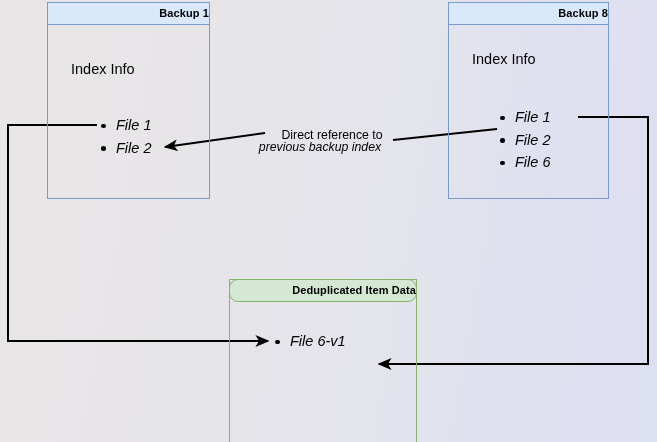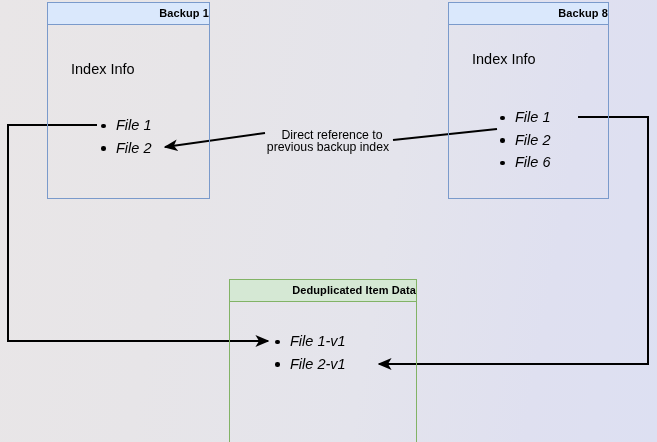--- a/index.html
+++ b/index.html
@@ -122,22 +122,21 @@
   <div class="box box-blue" style="left:448px; top:2px; width:161px; height:197px;"></div>
   <div class="box-header" style="left:448px; top:2px; width:161px; height:23px;">Backup 8</div>
   <div class="label-plain" style="left:472px; top:51px;">Index Info</div>
   <ul class="bullets" style="left:500px; top:106px;">
     <li>File 1</li>
     <li>File 2</li>
     <li>File 6</li>
   </ul>
 
   <div class="box box-green" style="left:229px; top:279px; width:188px; height:168px;"></div>
-  <div class="box-header green" style="left:229px; top:279px; width:188px; height:23px;">Deduplicated Item Data</div>
+  <div class="box-header green" style="left:229px; top:279px; width:188px; height:23px;border-radius:9px;">Deduplicated Item Data</div>
   <ul class="bullets" style="left:275px; top:330px;">
-    <li>File 1-v1</li>
-    <li>File 2-v1</li>
+    <li>File 6-v1</li>
   </ul>
 
   <div class="center-label" style="left:268px; top:121px; width:128px;margin-top:6px;">Direct reference to</div>
-  <div class="center-label" style="left:248px; top:139px; width:160px;">previous backup index</div>
+  <div class="center-label" style="left:240px; top:139px; width:160px;font-style:italic;">previous backup index</div>
 
 </div>
 
 </body></html>

